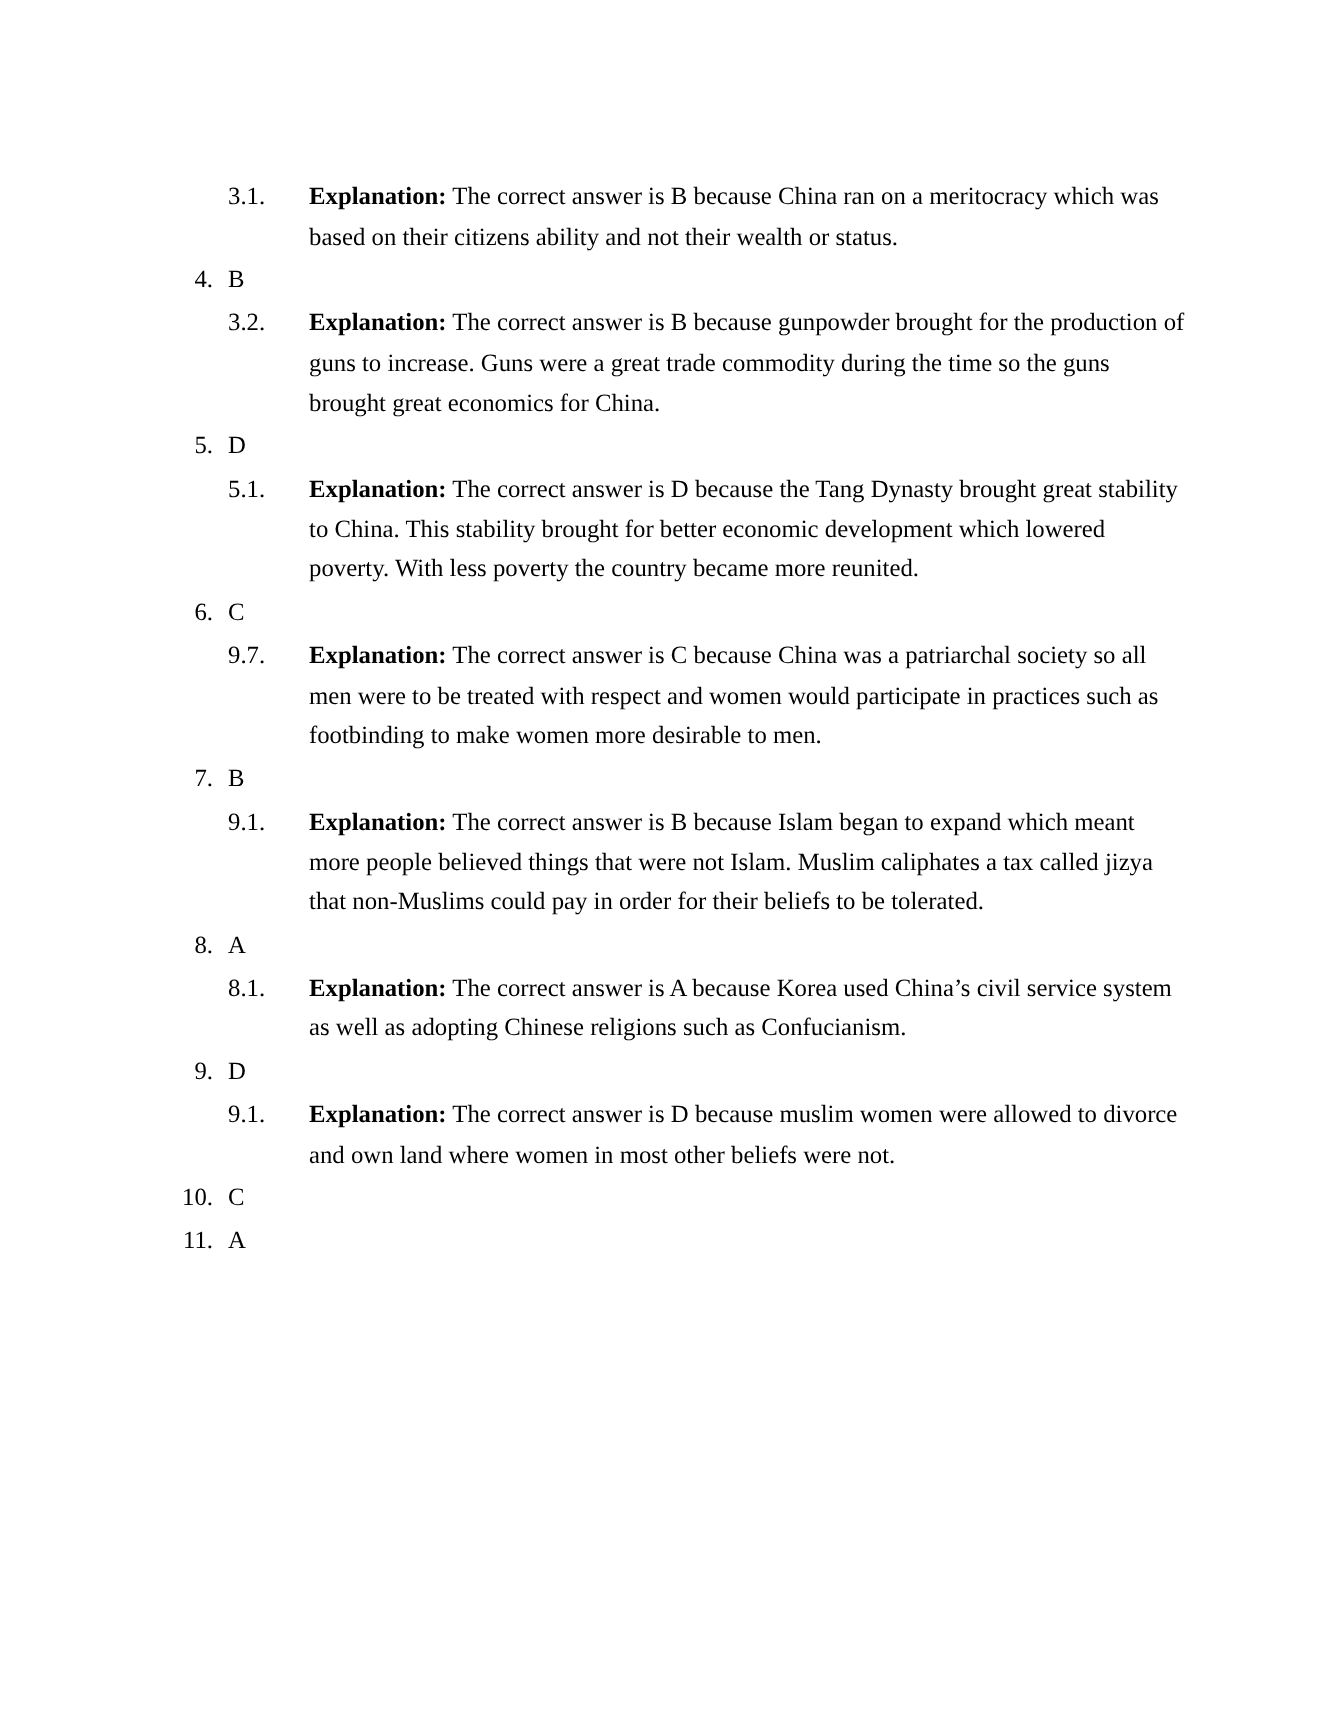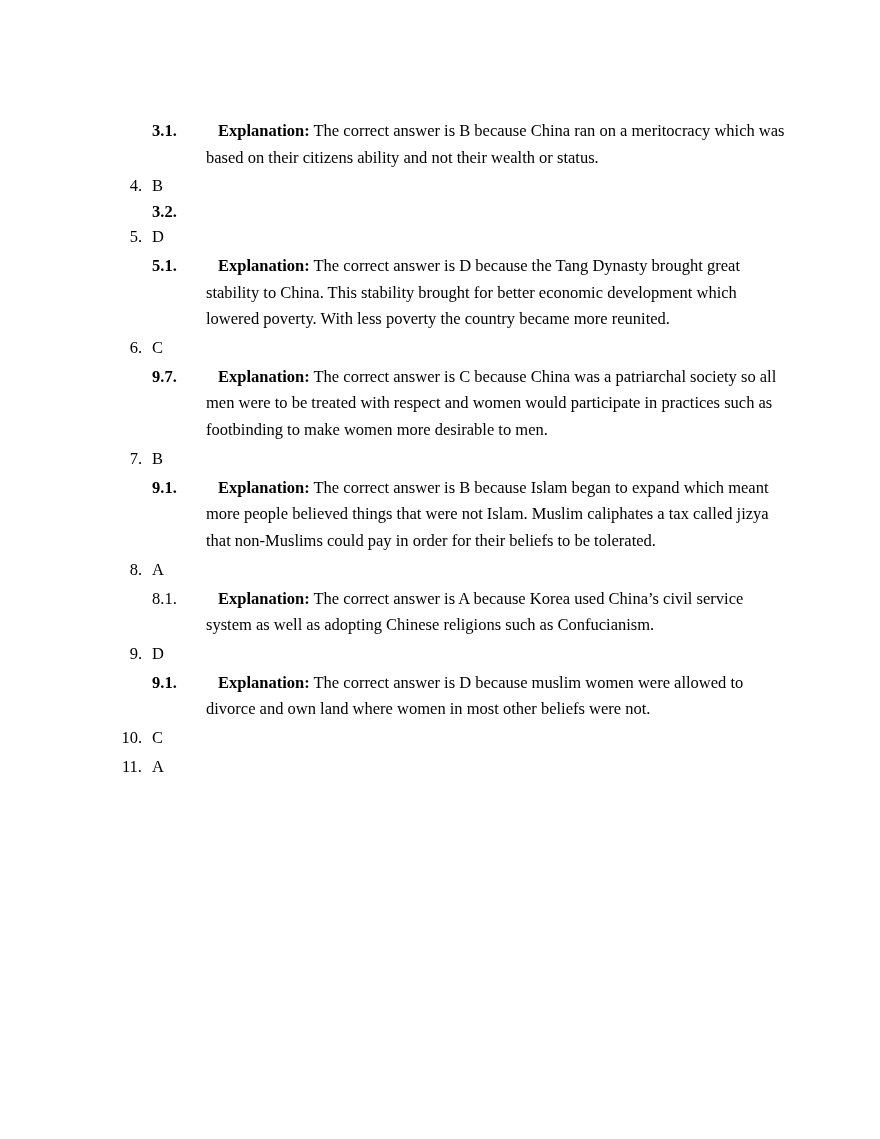--- a/index.html
+++ b/index.html
@@ -50,51 +50,51 @@
   }
   .expl-num {
     width: 116px;
     text-align: left;
     padding-left: 62px;
     box-sizing: border-box;
     font-size: 16.5px;
     flex: 0 0 116px;
   }
   .expl-num.bold {
-    font-weight: bold;
+    font-weight: normal;
   }
   .expl-text {
     flex: 1;
     font-size: 16.5px;
     line-height: 1.62;
     text-align: left;
   }
   .expl-text.tight {
     line-height: 1.42;
   }
   .expl-label {
     font-weight: bold;
-    margin-left: 12px;
   }
 </style>
 </head>
 <body>
 
 <div class="page">
   <div class="doc-body">
       <div class="expl-row">
         <span class="expl-num bold">3.1.</span>
         <div class="expl-text"><span class="expl-label">Explanation:</span><span> The correct answer is B because China ran on a meritocracy which was based on their citizens ability and not their wealth or status.</span></div>
       </div>
       <div class="answer-row">
         <span class="answer-num">4.</span>
         <span class="answer-letter">B</span>
       </div>
       <div class="expl-row">
         <span class="expl-num bold">3.2.</span>
+        <div class="expl-text"><span class="expl-label">Explanation:</span><span> The correct answer is B because gunpowder brought for the production of guns to increase. Guns were a great trade commodity during the time so the guns brought great economics for China.</span></div>
       </div>
       <div class="answer-row">
         <span class="answer-num">5.</span>
         <span class="answer-letter">D</span>
       </div>
       <div class="expl-row">
         <span class="expl-num bold">5.1.</span>
         <div class="expl-text"><span class="expl-label">Explanation:</span><span> The correct answer is D because the Tang Dynasty brought great stability to China. This stability brought for better economic development which lowered poverty. With less poverty the country became more reunited.</span></div>
       </div>
       <div class="answer-row">

